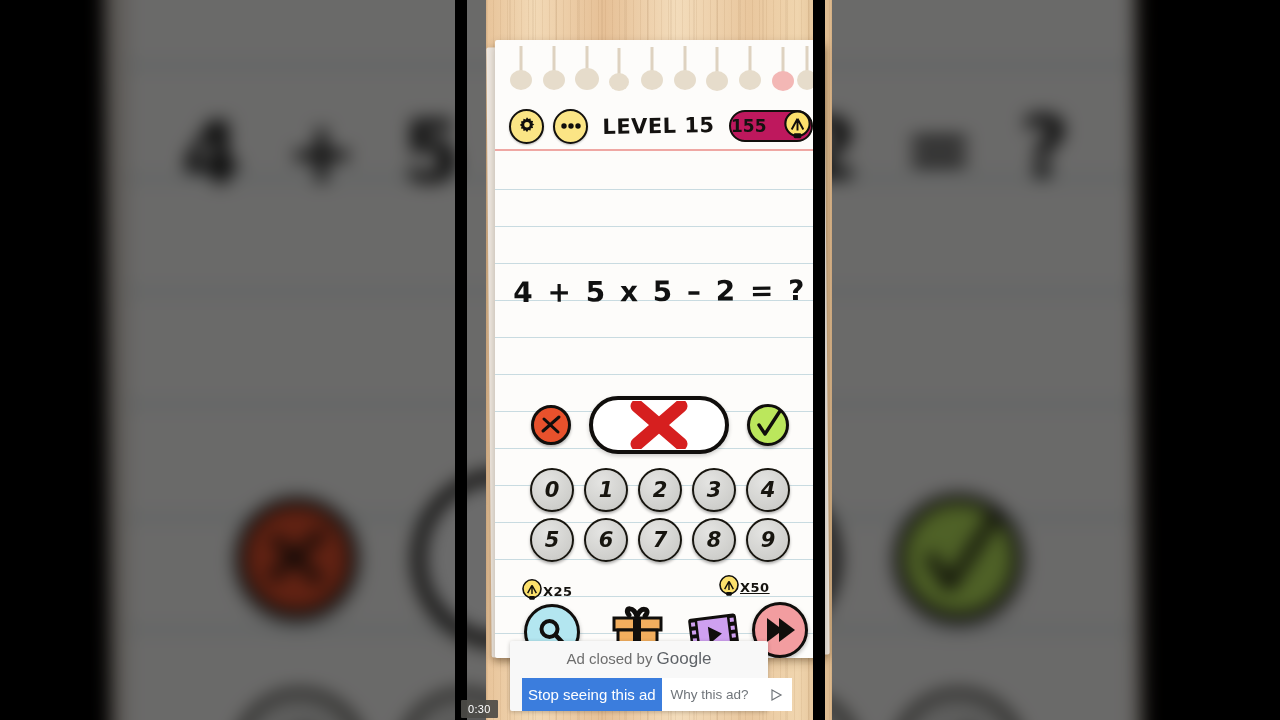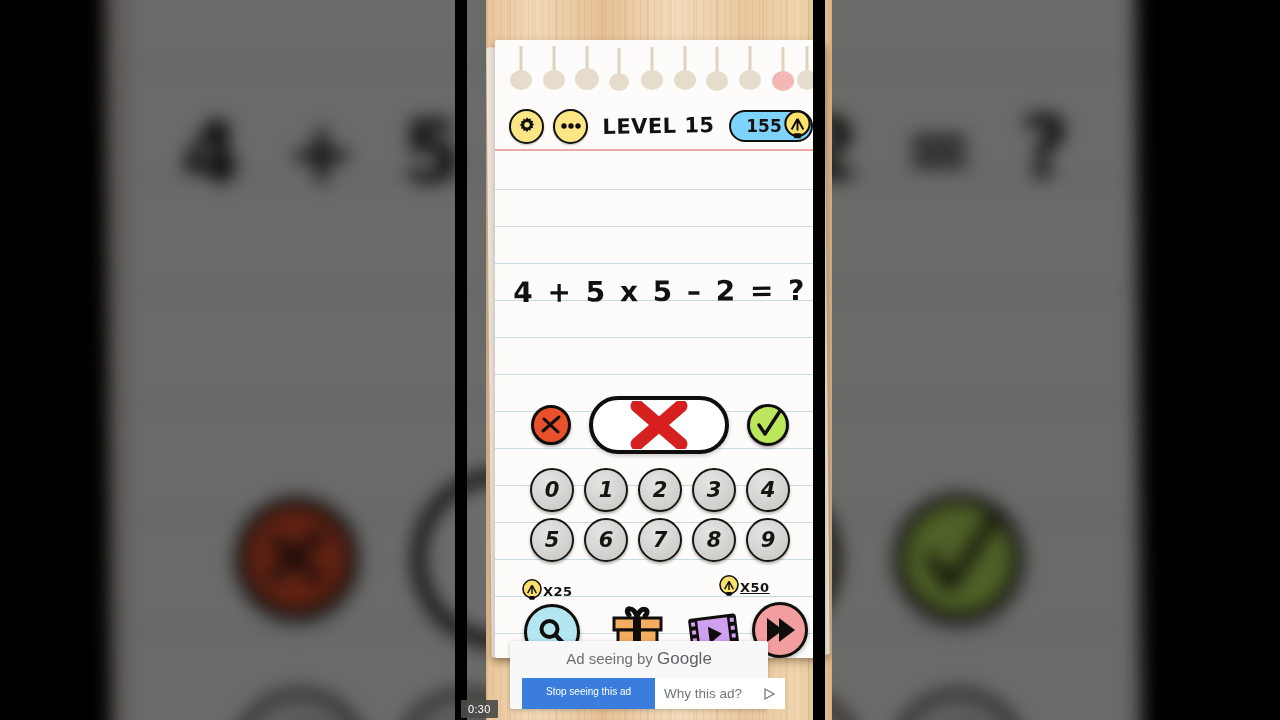--- a/index.html
+++ b/index.html
@@ -68,22 +68,22 @@
   .circ-btn{ width:35px; height:35px; border-radius:50%; background:#fbe585;
     border:2.5px solid #12100d; display:flex; align-items:center;
     justify-content:center; flex:0 0 auto; cursor:pointer;
     box-shadow:0 1px 2px rgba(0,0,0,.25); }
   .circ-btn.gear{ margin-left:14px; }
   .circ-btn.dots{ margin-left:9px; }
   .lvl{ flex:1; text-align:center; font-family:"DejaVu Sans", sans-serif;
     font-size:21px; font-weight:bold; letter-spacing:.5px; color:#141210;
     transform:rotate(-1deg); }
   .hint-pill{ position:relative; width:84px; height:32px; margin-right:12px;
-    background:#7dd3fc; border:2.5px solid #12100d; border-radius:17px;
-    display:flex; align-items:center; justify-content:center; flex:0 0 auto;
+    background:#be185d; border:2.5px solid #12100d; border-radius:17px;
+    display:flex; align-items:center; flex:0 0 auto;
     cursor:pointer; }
   .hint-pill .n{ font-size:17px; font-weight:bold; color:#141210;
     margin-right:14px; }
   .bulb-badge{ position:absolute; right:-4px; top:-3px; width:35px; height:35px; }
 
   
   .equation{ position:absolute; left:0; top:235px; width:330px; text-align:center;
     font-size:28px; font-weight:bold; color:#111; letter-spacing:2.5px;
     z-index:5; transform:rotate(-.4deg); }
 
@@ -123,21 +123,21 @@
 
   
   .ad{ position:absolute; left:43px; top:641px; width:258px; z-index:9;
     background:#f8f8f8; border-radius:2px; box-shadow:0 1px 4px rgba(0,0,0,.22);
     padding:8px 0 0 0; }
   .ad-title{ text-align:center; font-family:"Liberation Sans", sans-serif;
     font-size:15px; color:#6e6e6e; padding-bottom:9px; }
   .ad-title b{ font-weight:normal; color:#5f6368; font-size:17px; }
   .ad-btns{ display:flex; }
   .ad-stop{ background:#3b7ddd; color:#fff; font-family:"Liberation Sans",sans-serif;
-    font-size:10px; padding:8px 24px; cursor:pointer; white-space:nowrap;
+    font-size:15px; padding:8px 6px; cursor:pointer; white-space:nowrap;
     margin-left:12px; }
   .ad-why{ background:#fff; color:#70757a; font-family:"Liberation Sans",sans-serif;
     font-size:13.5px; padding:8px 9px; cursor:pointer; white-space:nowrap;
     display:flex; align-items:center; gap:22px; flex:1; justify-content:center; }
 
   
   .timer{ position:absolute; left:461px; top:700px; z-index:12;
     background:rgba(78,76,72,.93); color:#fff; font-family:Liberation Sans, sans-serif;
     font-size:11px; padding:3px 7px; border-radius:1px; letter-spacing:.3px; }
 </style>
@@ -374,21 +374,21 @@
             <path d="M4 3 L20 15 L4 27 Z" fill="#100e0c"></path>
             <path d="M16 3 L32 15 L16 27 Z" fill="#100e0c"></path>
           </svg>
         </div>
       </div>
     </div>
   </div>
 
   <div class="ad" style="left:510px;">
     <div class="ad-title">
-      <span>Ad seeing by </span><b>Google</b>
+      <span>Ad closed by </span><b>Google</b>
     </div>
     <div class="ad-btns">
       <div class="ad-stop">Stop seeing this ad</div>
       <div class="ad-why">
         <span>Why this ad?</span>
         <svg width="12" height="12" viewBox="0 0 12 12">
           <path d="M1 1 L10 6 L1 11 Z" fill="none" stroke="#70757a" stroke-width="1.2"></path>
         </svg>
       </div>
     </div>

